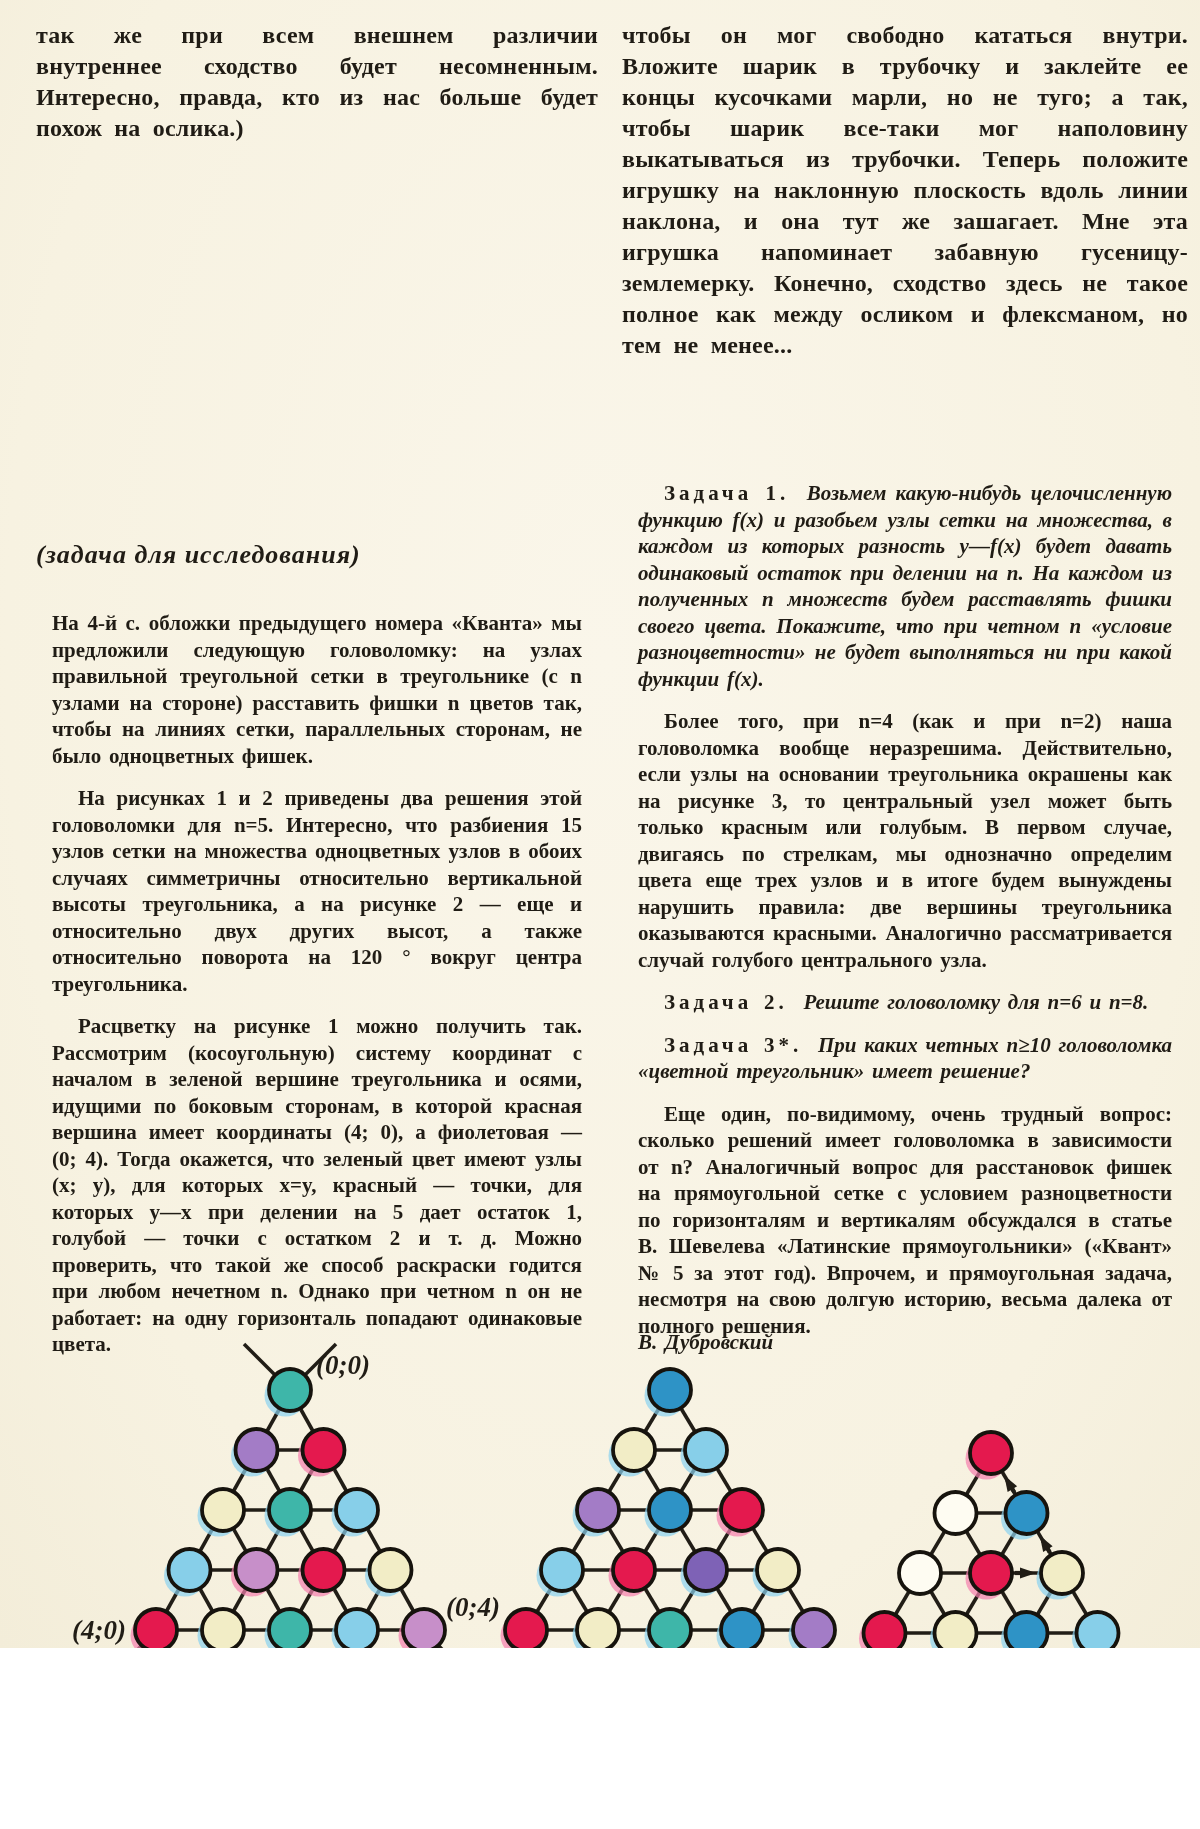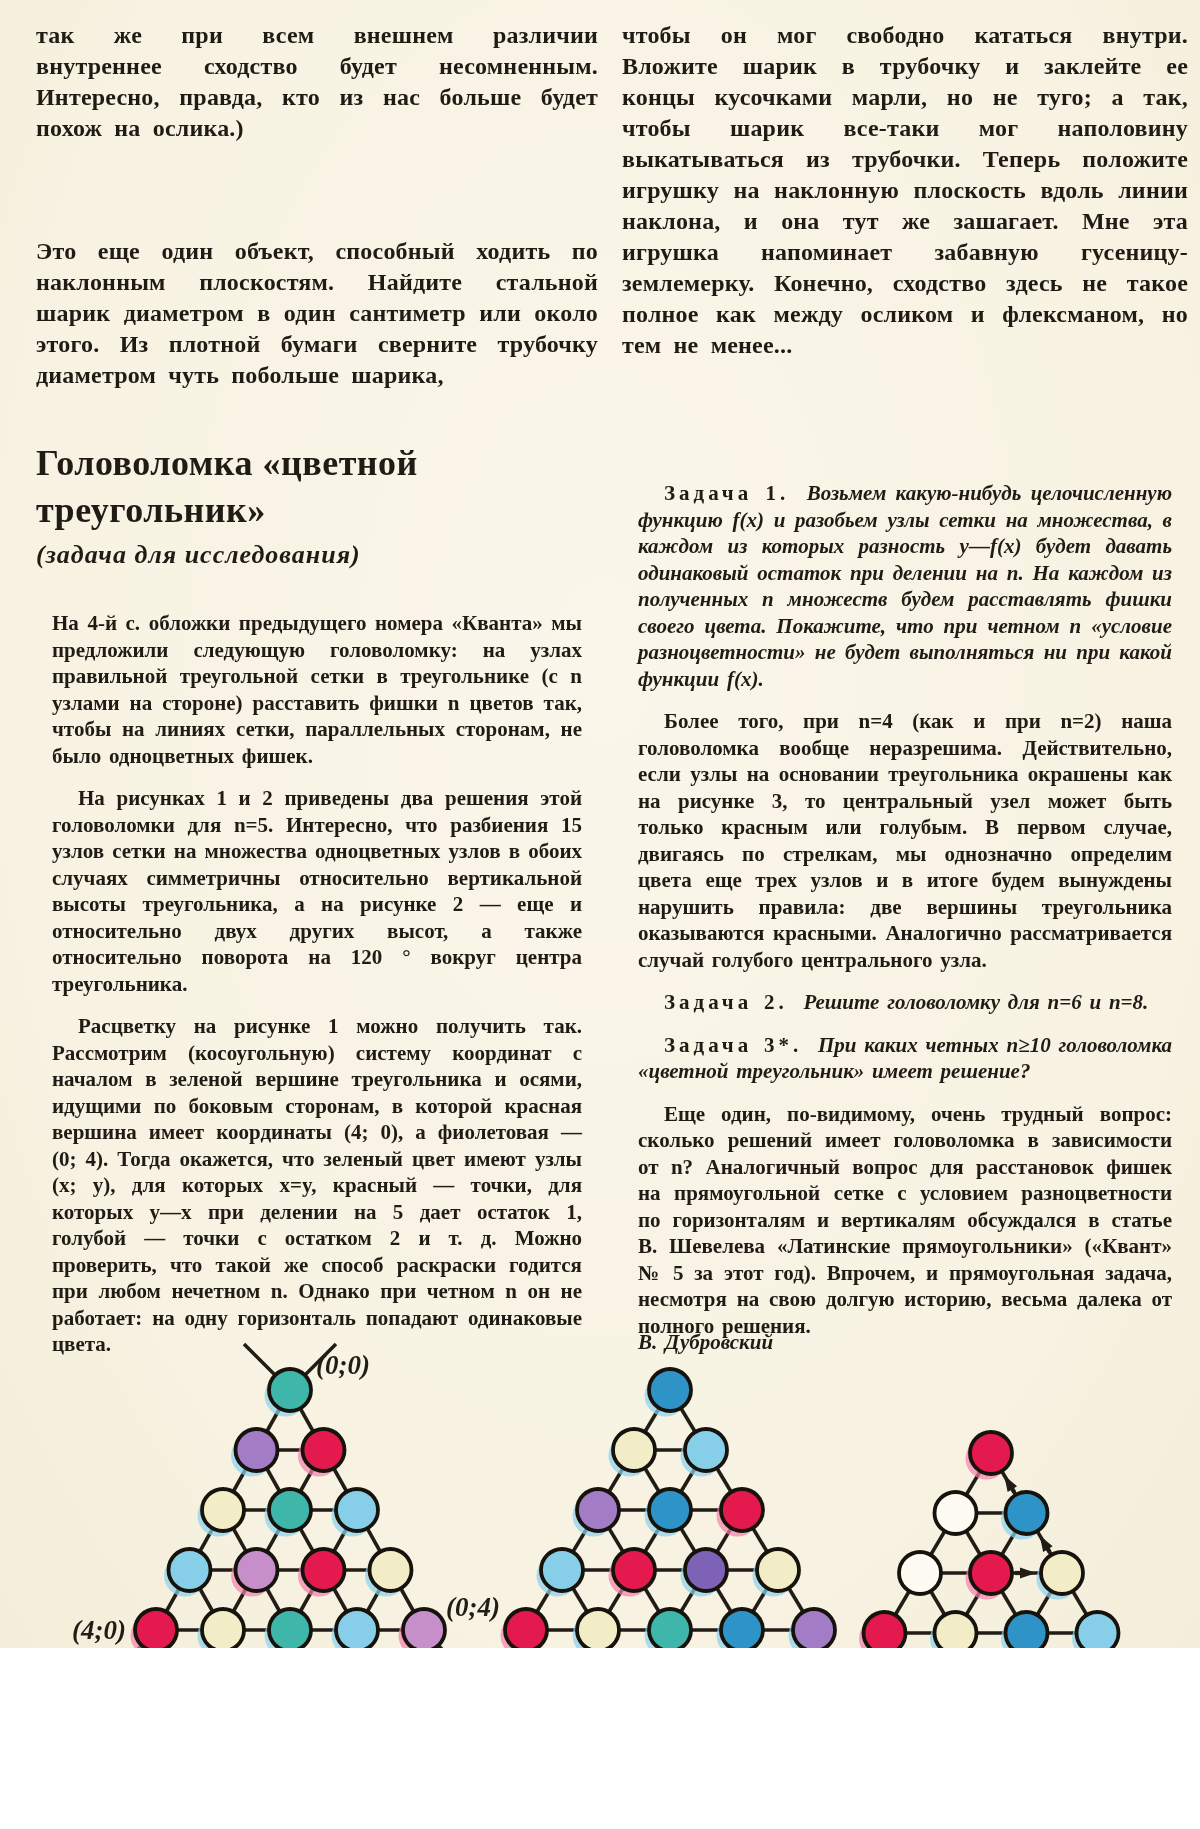--- a/index.html
+++ b/index.html
@@ -28,26 +28,21 @@
             font-weight:700;font-size:62px;letter-spacing:1px;color:#14110c;}
 </style>
 </head>
 <body>
 
 <div id="page">
 
   <div class="col intro" style="left:36px;top:20px;width:562px;">так же при всем внешнем различии внутреннее сходство будет несомненным. Интересно, правда, кто из нас больше будет похож на ослика.)</div>
 
 
-  <div class="col intro" style="left:36px;top:236px;width:562px;">Это еще один объект, способный ходить по наклонным плоскостям. Найдите стальной шарик диаметром в один сантиметр или около этого. Из плотной бумаги сверните трубочку диаметром чуть побольше шарика,</div>
-
-  <div class="col title" style="left:36px;top:440px;width:562px;">
-    <div>Головоломка «цветной</div>
-    <div>треугольник»</div>
-  </div>
+
   <div class="col subtitle" style="left:36px;top:540px;width:562px;">(задача для исследования)</div>
 
   <div class="col" style="left:36px;top:594px;width:562px;">
     <p class="art">На 4-й с. обложки предыдущего номера «Кванта» мы предложили следующую головоломку: на узлах правильной треугольной сетки в треугольнике (с n узлами на стороне) расставить фишки n цветов так, чтобы на линиях сетки, параллельных сторонам, не было одноцветных фишек.</p>
     <p class="art indent">На рисунках 1 и 2 приведены два решения этой головоломки для n=5. Интересно, что разбиения 15 узлов сетки на множества одноцветных узлов в обоих случаях симметричны относительно вертикальной высоты треугольника, а на рисунке 2 — еще и относительно двух других высот, а также относительно поворота на 120 ° вокруг центра треугольника.</p>
     <p class="art indent">Расцветку на рисунке 1 можно получить так. Рассмотрим (косоугольную) систему координат с началом в зеленой вершине треугольника и осями, идущими по боковым сторонам, в которой красная вершина имеет координаты (4; 0), а фиолетовая — (0; 4). Тогда окажется, что зеленый цвет имеют узлы (x; y), для которых x=y, красный — точки, для которых y—x при делении на 5 дает остаток 1, голубой — точки с остатком 2 и т. д. Можно проверить, что такой же способ раскраски годится при любом нечетном n. Однако при четном n он не работает: на одну горизонталь попадают одинаковые цвета.</p>
   </div>
 
   <div class="col intro" style="left:622px;top:20px;width:566px;">чтобы он мог свободно кататься внутри. Вложите шарик в трубочку и заклейте ее концы кусочками марли, но не туго; а так, чтобы шарик все-таки мог наполовину выкатываться из трубочки. Теперь положите игрушку на наклонную плоскость вдоль линии наклона, и она тут же зашагает. Мне эта игрушка напоминает забавную гусеницу-землемерку. Конечно, сходство здесь не такое полное как между осликом и флексманом, но тем не менее...</div>
 

